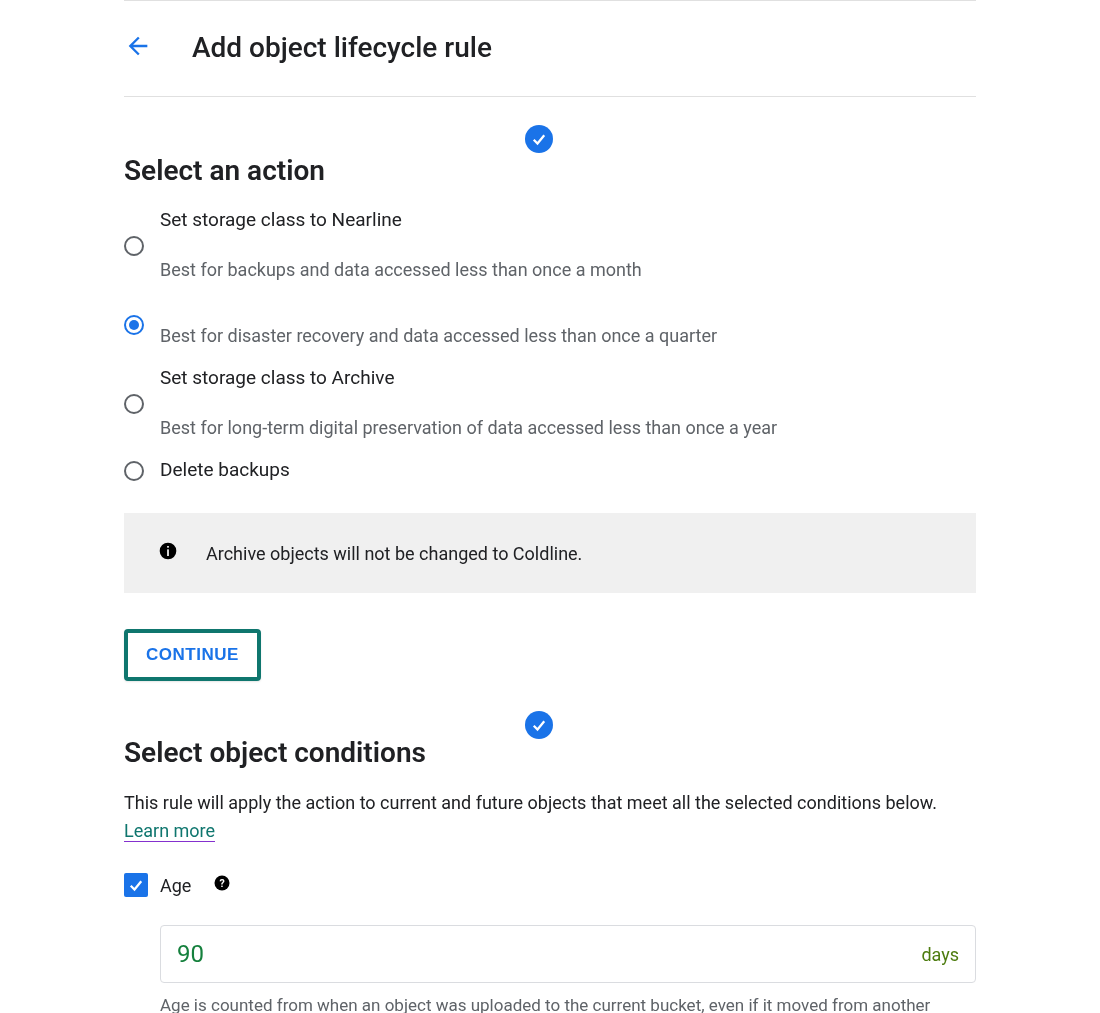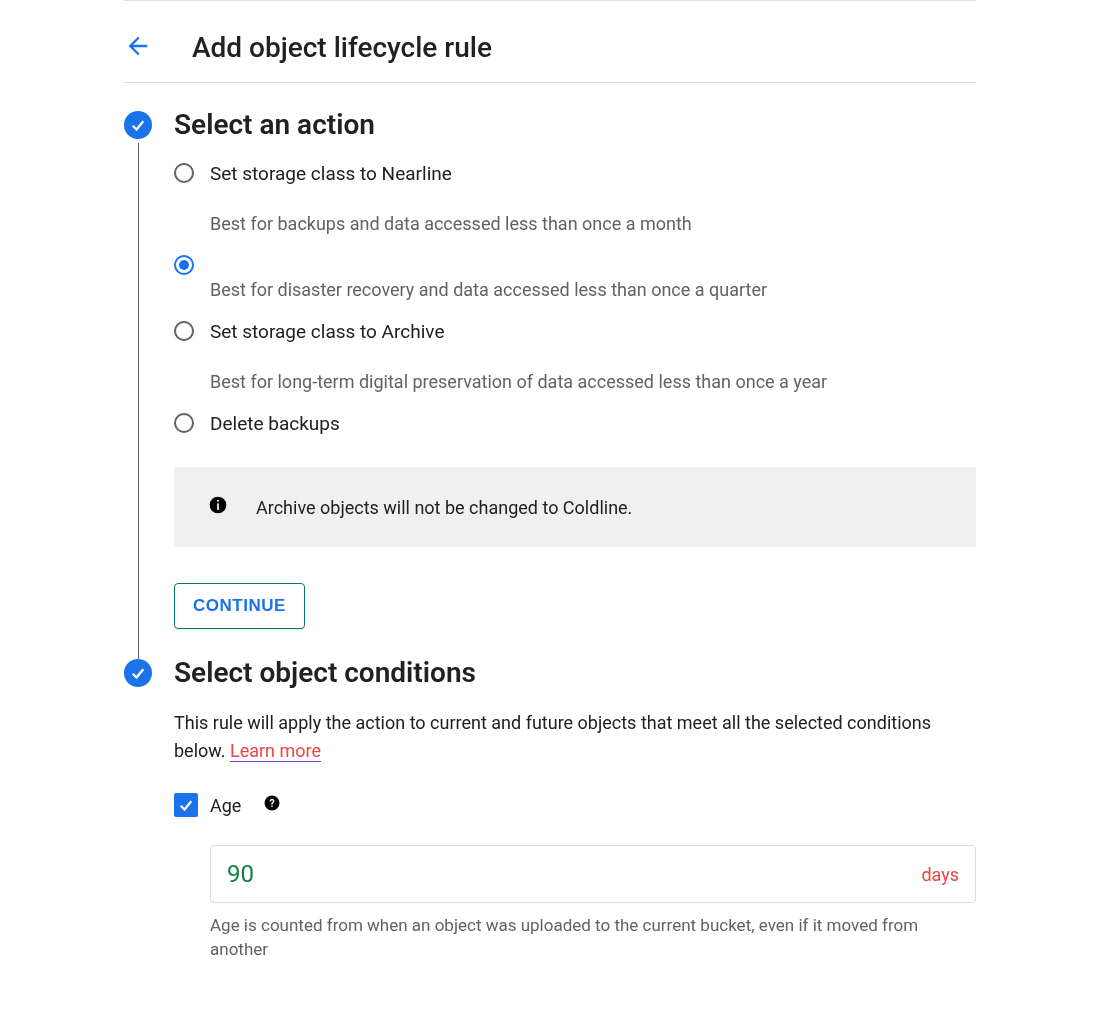--- a/index.html
+++ b/index.html
@@ -13,21 +13,21 @@
       width: 1100px;
       height: 1013px;
       color: #202124;
     }
     .container {
       padding: 0 124px;
     }
     .header {
       display: flex;
       align-items: center;
-      padding: 30px 0 18px 0;
+      padding: 30px 0 32px 0;
       border-top: 1px solid #e0e0e0;
       border-bottom: 1px solid #e0e0e0;
       margin-bottom: 28px;
     }
     .back-arrow {
       color: #1a73e8;
       margin-right: 40px;
       cursor: pointer;
     }
     .back-arrow svg {
@@ -35,20 +35,21 @@
       height: 28px;
     }
     .page-title {
       font-size: 28px;
       font-weight: 500;
       color: #202124;
     }
     .step {
       display: flex;
       margin-bottom: 0;
+      flex-direction: column;
     }
     .step-indicator {
       display: flex;
       flex-direction: column;
       align-items: center;
       margin-right: 22px;
     }
     .step-check {
       width: 28px;
       height: 28px;
@@ -78,21 +79,21 @@
     }
     .step-title {
       font-size: 28px;
       font-weight: 600;
       color: #202124;
       margin-bottom: 22px;
       line-height: 28px;
     }
     .radio-option {
       display: flex;
-      align-items: flex-start;
+      align-items: center;
       margin-bottom: 16px;
       cursor: pointer;
     }
     .radio {
       width: 20px;
       height: 20px;
       border: 2px solid #5f6368;
       border-radius: 50%;
       margin-right: 16px;
       margin-top: 2px;
@@ -140,37 +141,37 @@
     }
     .info-text {
       font-size: 18px;
       color: #202124;
     }
     .continue-btn {
       display: inline-block;
       margin-top: 36px;
       padding: 12px 18px;
       background: #fff;
-      border: 1px solid #0f766e;
+      border: 4px solid #0f766e;
       border-radius: 4px;
       color: #1a73e8;
       font-size: 17px;
       font-weight: 600;
       letter-spacing: 0.5px;
       cursor: pointer;
       box-shadow: 0 1px 2px rgba(0,0,0,0.1);
     }
     .step2-desc {
       font-size: 18px;
       color: #202124;
       line-height: 28px;
       margin-bottom: 28px;
     }
     .learn-more {
-      color: #ef4444;
+      color: #0f766e;
       text-decoration: none;
       border-bottom: 1px solid #8430ce;
       cursor: pointer;
     }
     .condition-row {
       display: flex;
       align-items: center;
       margin-bottom: 28px;
     }
     .checkbox {
@@ -214,21 +215,21 @@
     .input-field input {
       flex: 1;
       border: none;
       outline: none;
       font-size: 24px;
       color: #15803d;
       font-family: inherit;
     }
     .input-suffix {
       font-size: 18px;
-      color: #ef4444;
+      color: #4d7c0f;
     }
     .input-help {
       font-size: 17px;
       color: #5f6368;
       line-height: 24px;
     }
     .footer-buttons {
       display: flex;
       align-items: center;
       gap: 36px;

